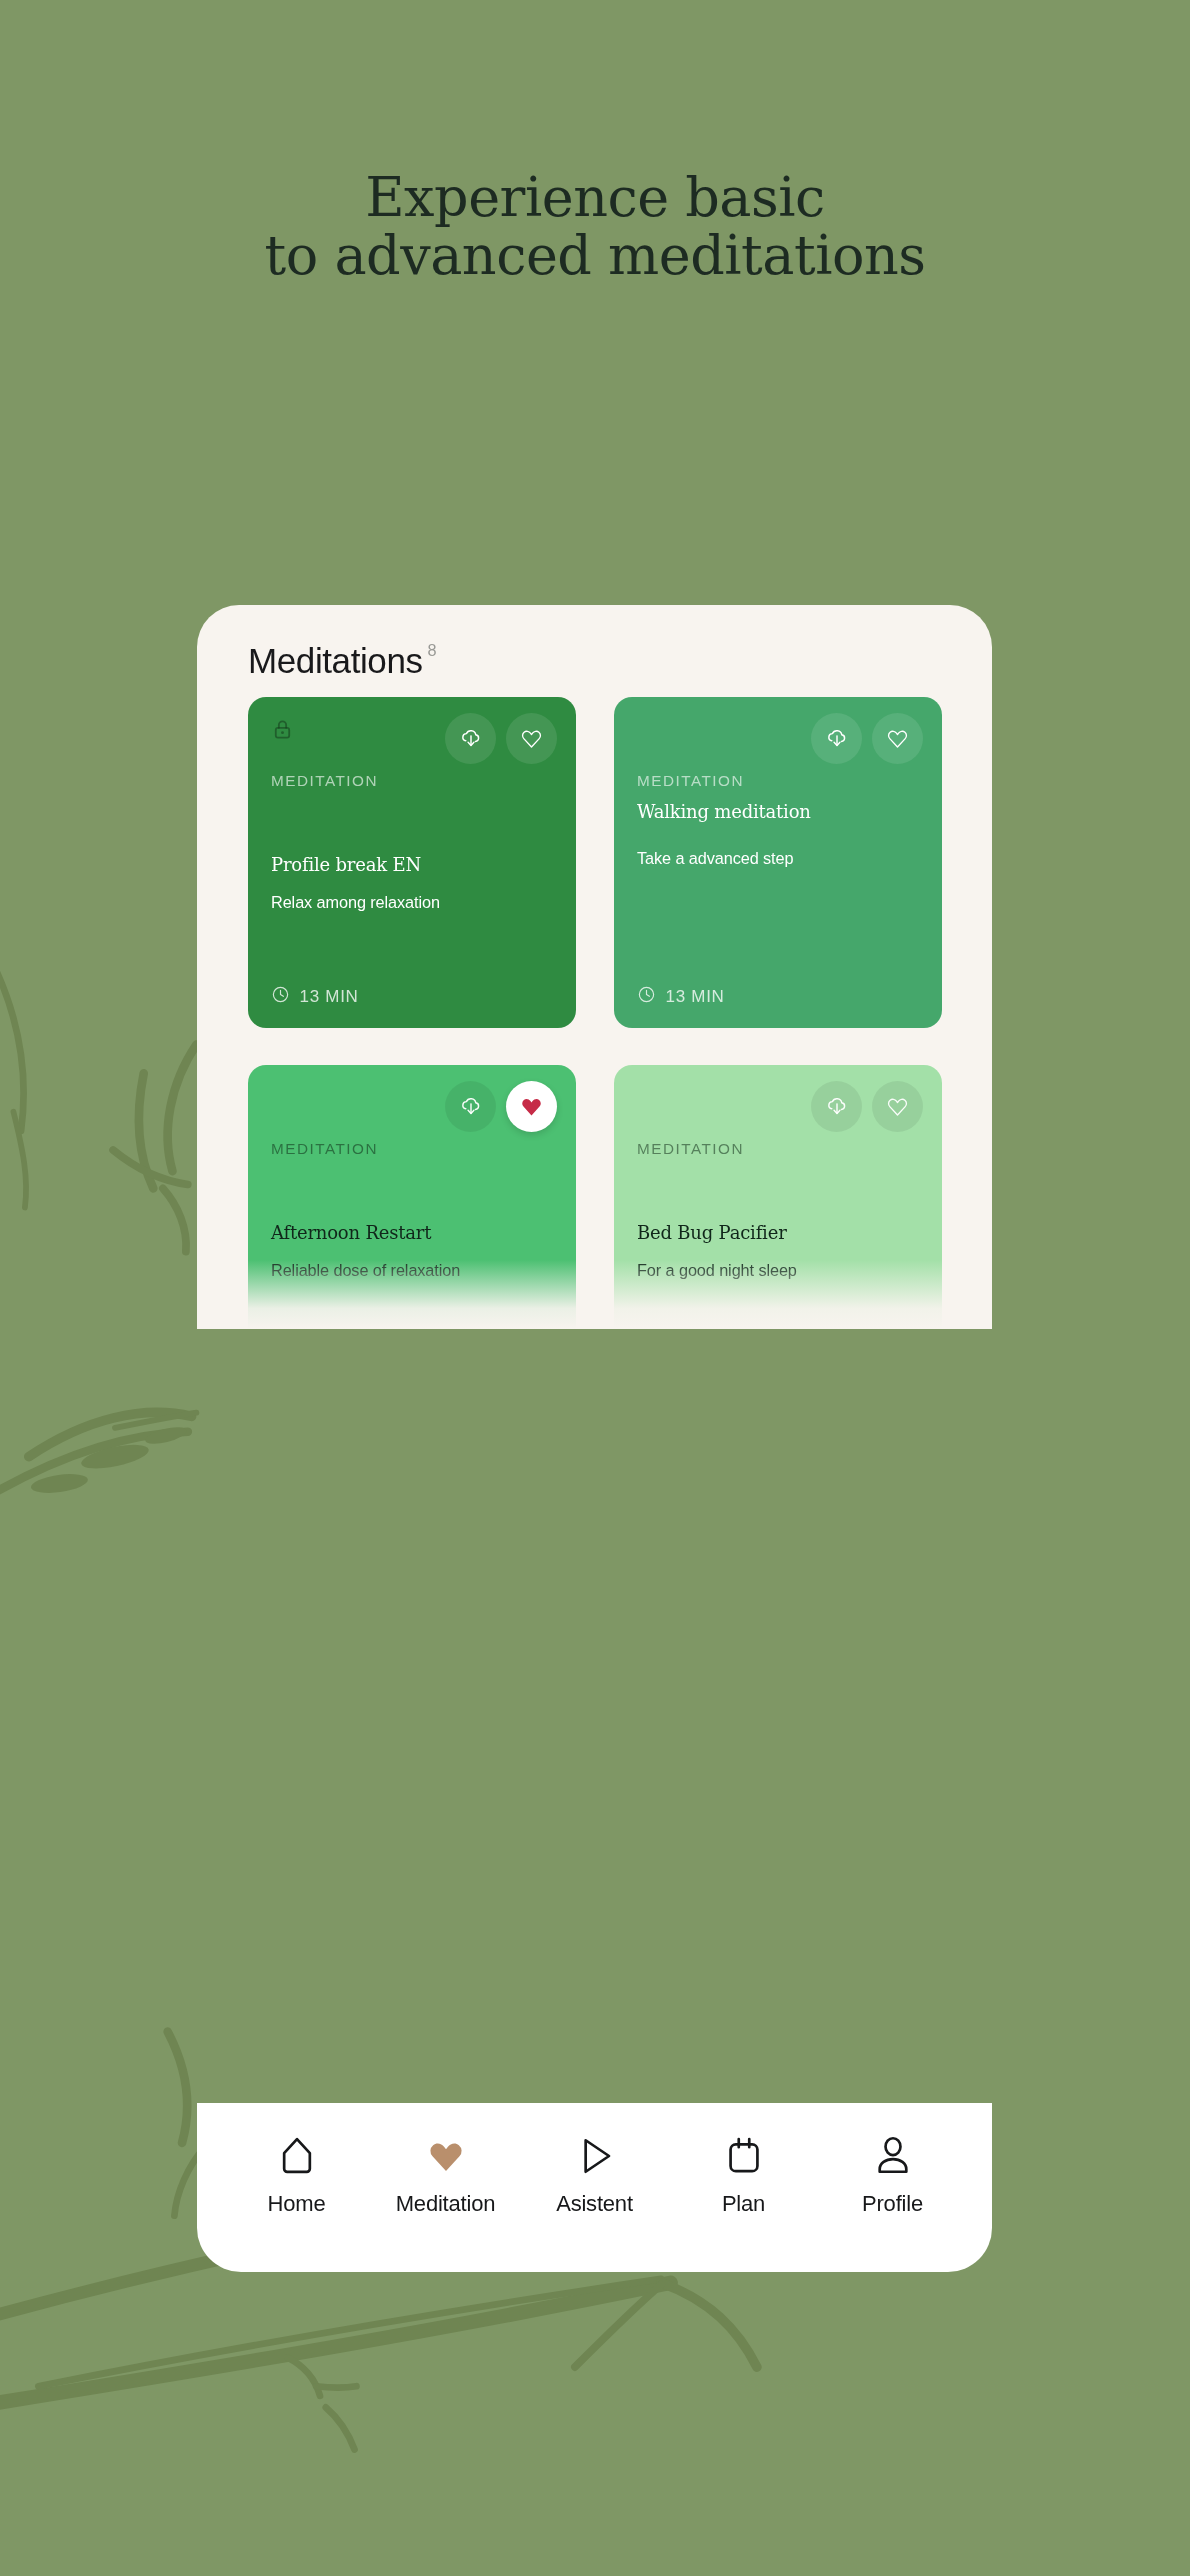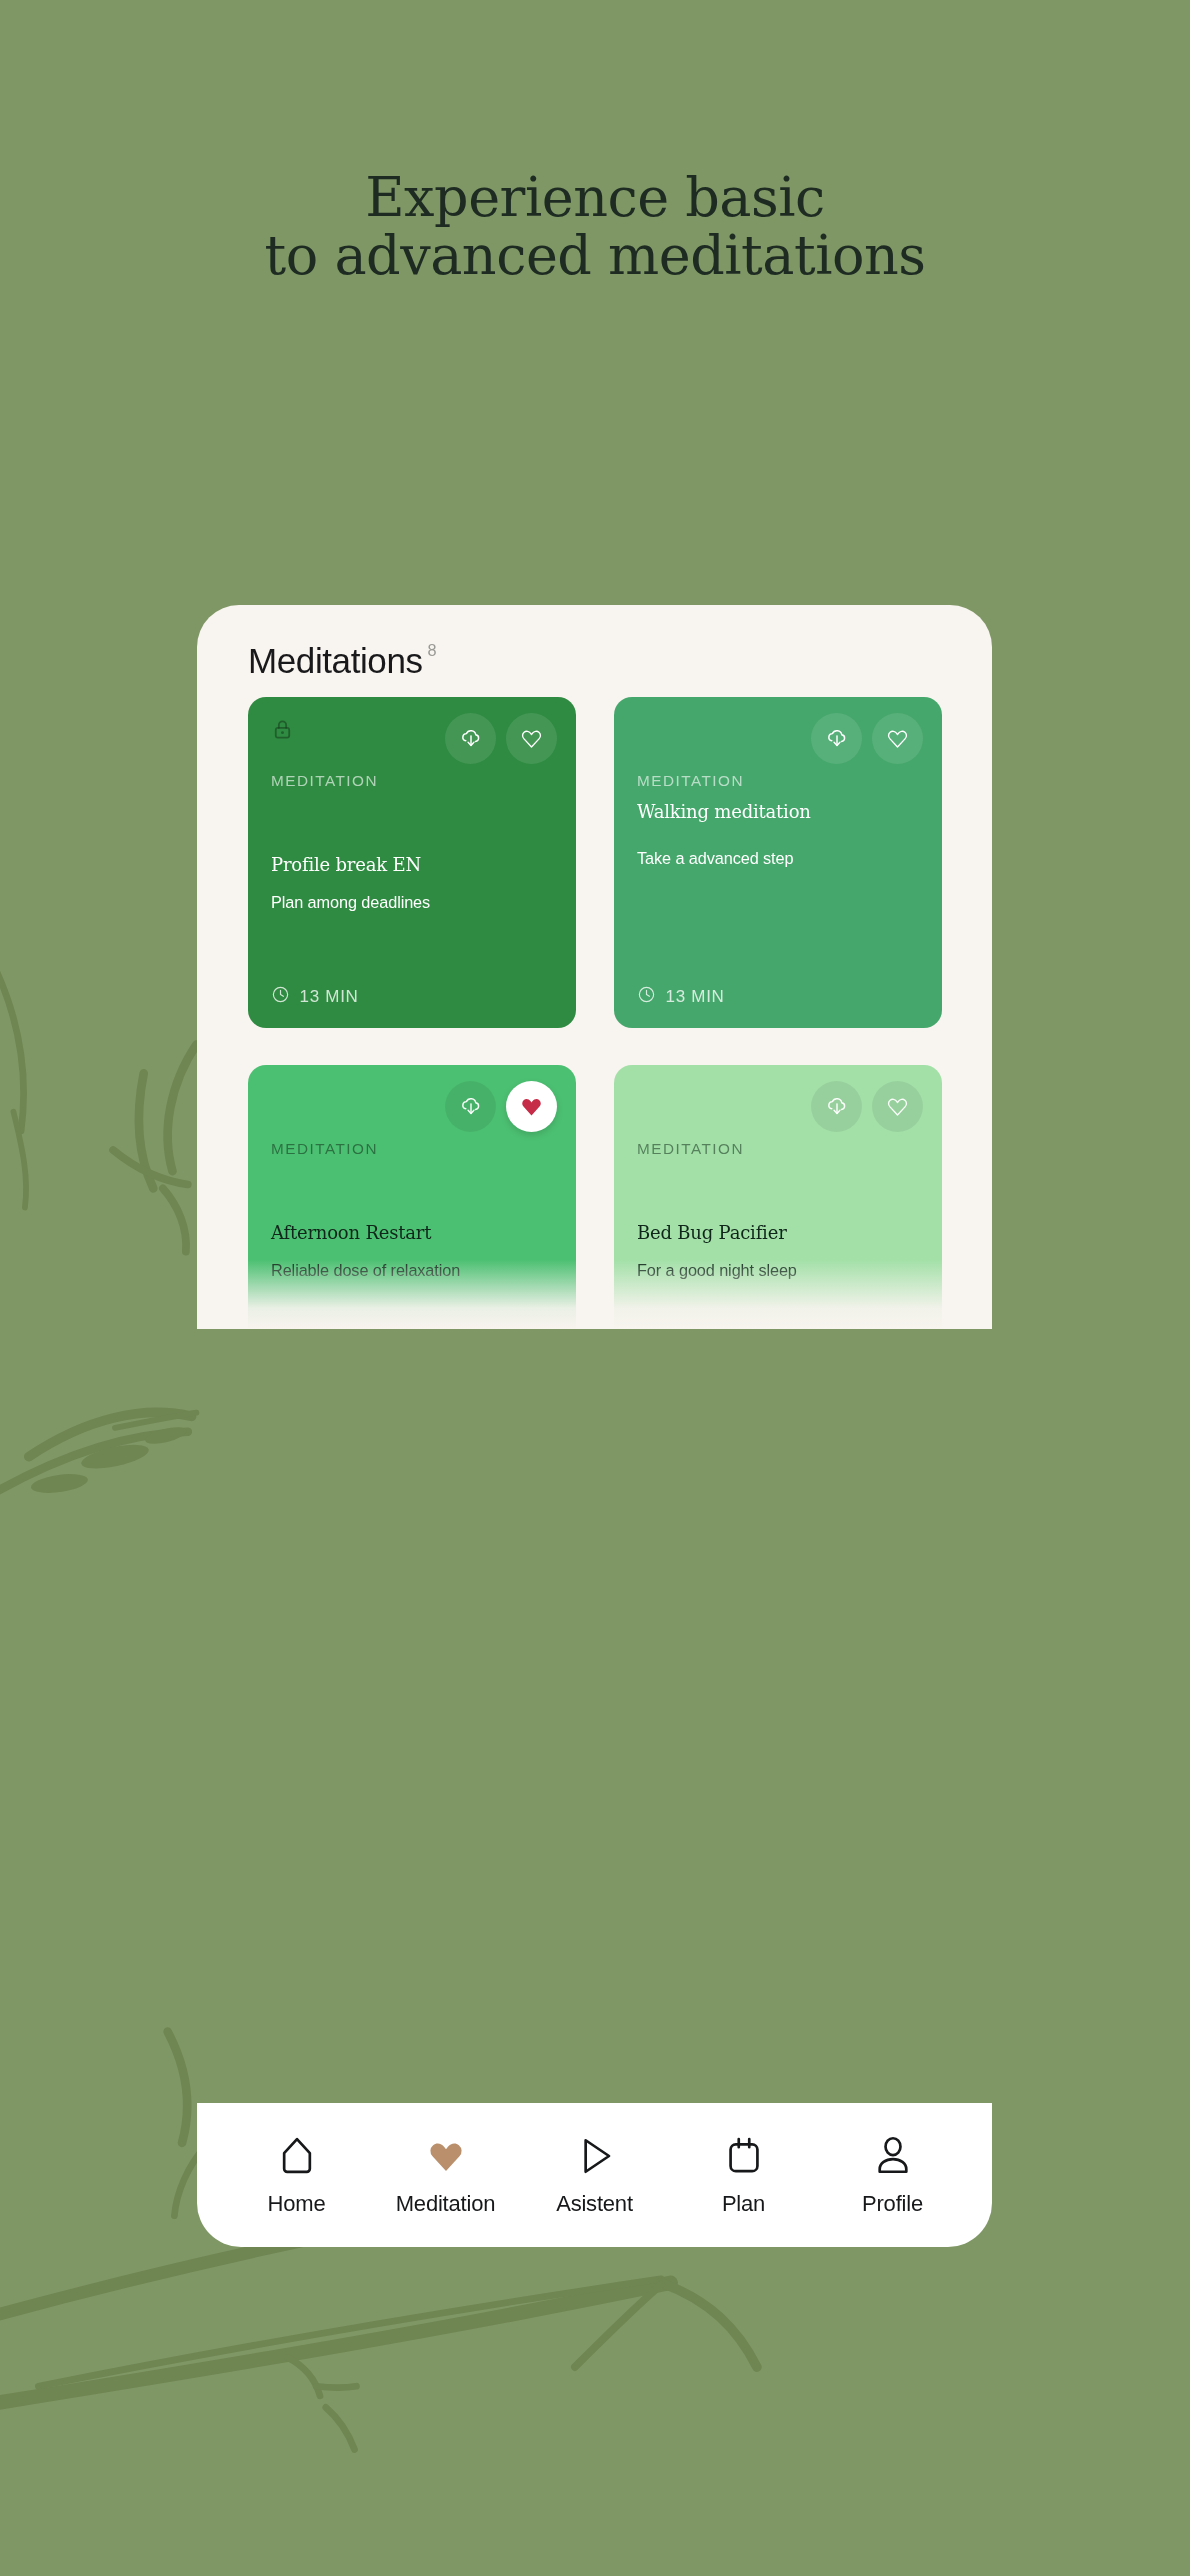--- a/index.html
+++ b/index.html
@@ -196,21 +196,21 @@
     background: linear-gradient(to bottom, rgba(248,244,239,0) 0%, rgba(248,244,239,0.92) 70%, #f8f4ef 100%);
     pointer-events: none;
   }
 
   
   #bottom-nav {
     position: absolute;
     left: 197px;
     top: 2103px;
     width: 795px;
-    height: 144px;
+    height: 169px;
     background: #ffffff;
     border-bottom-left-radius: 44px;
     border-bottom-right-radius: 44px;
     display: flex;
     align-items: flex-start;
     justify-content: space-around;
     padding: 31px 25px 0 25px;
   }
 
   .nav-item {
@@ -292,21 +292,21 @@
     </svg>
             </span>
       <span class="icon-btn plain">
               <svg width="25" height="25" viewBox="0 0 24 24" fill="none" stroke="#ffffff" stroke-width="1.3" stroke-linecap="round" stroke-linejoin="round">
       <path d="M12 20.2 4.6 12.1a4.2 4.2 0 0 1 .3-6.1c1.9-1.6 4.6-1 6.1.9l1 1.3 1-1.3c1.5-1.9 4.2-2.5 6.1-.9a4.2 4.2 0 0 1 .3 6.1Z"></path>
     </svg>
             </span>
     </div>
     <div class="kicker">MEDITATION</div>
     <div class="card-title t-mid">Profile break EN</div>
-    <div class="card-sub s-mid">Plan among deadlines</div>
+    <div class="card-sub s-mid">Relax among relaxation</div>
     <div class="duration">
          <span><svg width="19" height="19" viewBox="0 0 24 24" fill="none" stroke="rgba(255,255,255,0.78)" stroke-width="1.5" stroke-linecap="round" stroke-linejoin="round">
       <circle cx="12" cy="12" r="9"></circle>
                 <path d="M12 6.8V12l3.6 2.3"></path>
     </svg></span>
          <span>13 MIN</span>
        </div>
   </div>
         <div class="card th-mid light">
 

